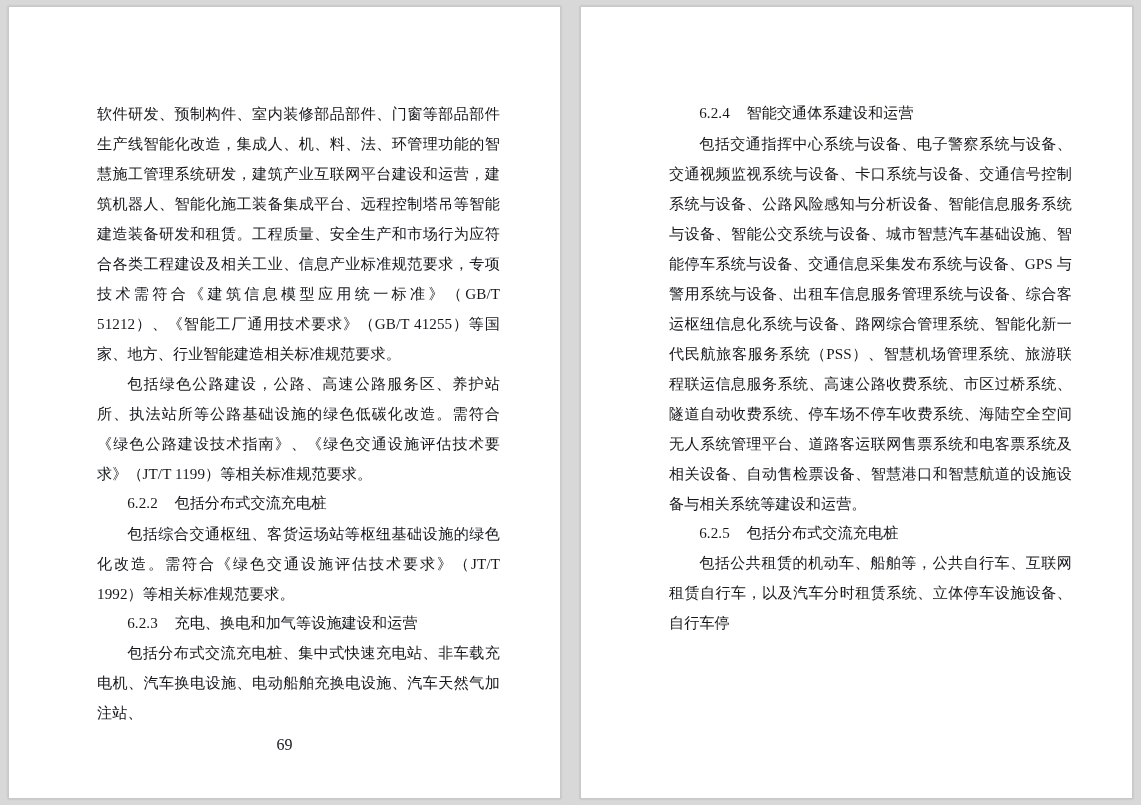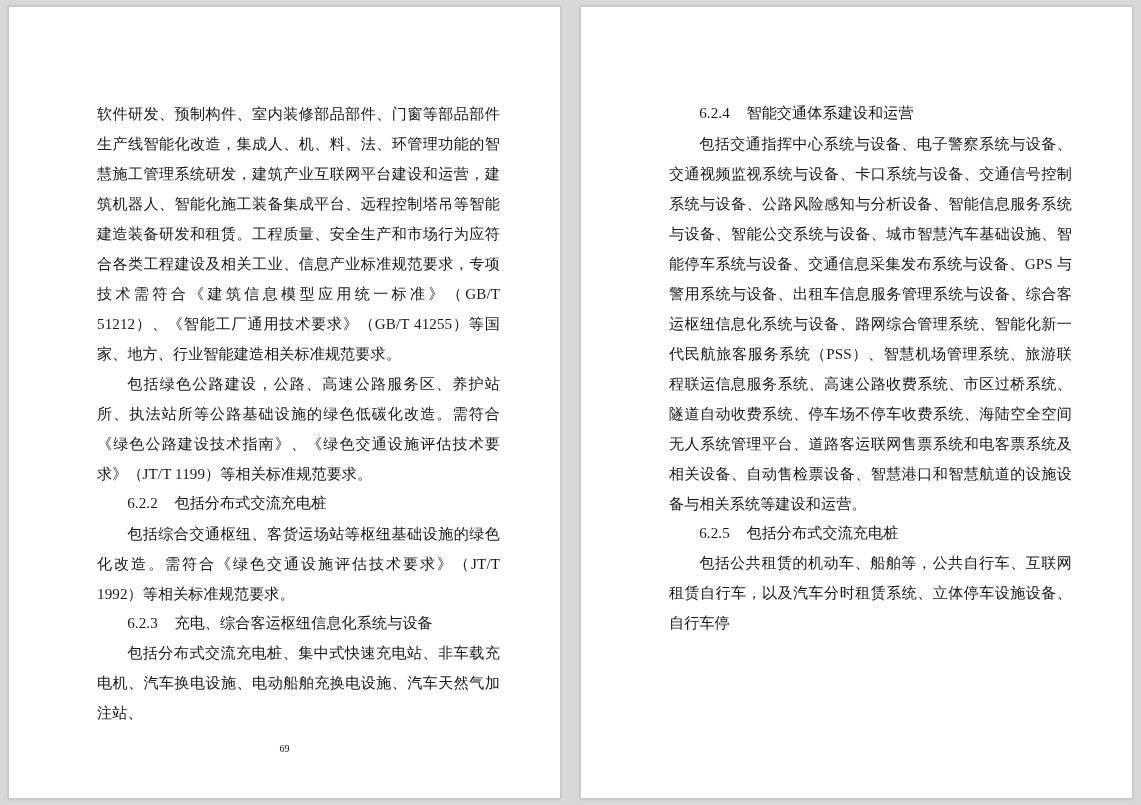--- a/index.html
+++ b/index.html
@@ -57,37 +57,37 @@
   }
   .heading .num {
     margin-right: 1.1em;
   }
   .page-number {
     position: absolute;
     bottom: 44px;
     left: 0;
     right: 0;
     text-align: center;
-    font-size: 10px;
+    font-size: 16px;
     color: #16171b;
     font-family: "Liberation Serif", "DejaVu Serif", serif;
   }
 </style>
 </head>
 <body>
 
 <div class="spread">
 
   <div class="page">
     <div class="page-body">
       <p class="para">软件研发、预制构件、室内装修部品部件、门窗等部品部件生产线智能化改造，集成人、机、料、法、环管理功能的智慧施工管理系统研发，建筑产业互联网平台建设和运营，建筑机器人、智能化施工装备集成平台、远程控制塔吊等智能建造装备研发和租赁。工程质量、安全生产和市场行为应符合各类工程建设及相关工业、信息产业标准规范要求，专项技术需符合《建筑信息模型应用统一标准》（GB/T 51212）、《智能工厂通用技术要求》（GB/T 41255）等国家、地方、行业智能建造相关标准规范要求。</p>
       <p class="para indent">包括绿色公路建设，公路、高速公路服务区、养护站所、执法站所等公路基础设施的绿色低碳化改造。需符合《绿色公路建设技术指南》、《绿色交通设施评估技术要求》（JT/T 1199）等相关标准规范要求。</p>
       <p class="heading"><span class="num">6.2.2</span><span>包括分布式交流充电桩</span></p>
       <p class="para indent">包括综合交通枢纽、客货运场站等枢纽基础设施的绿色化改造。需符合《绿色交通设施评估技术要求》（JT/T 1992）等相关标准规范要求。</p>
-      <p class="heading"><span class="num">6.2.3</span><span>充电、综合客运枢纽信息化系统与设备</span></p>
+      <p class="heading"><span class="num">6.2.3</span><span>充电、换电和加气等设施建设和运营</span></p>
       <p class="para indent">包括分布式交流充电桩、集中式快速充电站、非车载充电机、汽车换电设施、电动船舶充换电设施、汽车天然气加注站、</p>
     </div>
     <div class="page-number">69</div>
   </div>
 
   <div class="page">
     <div class="page-body">
       <p class="heading"><span class="num">6.2.4</span><span>智能交通体系建设和运营</span></p>
       <p class="para indent">包括交通指挥中心系统与设备、电子警察系统与设备、交通视频监视系统与设备、卡口系统与设备、交通信号控制系统与设备、公路风险感知与分析设备、智能信息服务系统与设备、智能公交系统与设备、城市智慧汽车基础设施、智能停车系统与设备、交通信息采集发布系统与设备、GPS 与警用系统与设备、出租车信息服务管理系统与设备、综合客运枢纽信息化系统与设备、路网综合管理系统、智能化新一代民航旅客服务系统（PSS）、智慧机场管理系统、旅游联程联运信息服务系统、高速公路收费系统、市区过桥系统、隧道自动收费系统、停车场不停车收费系统、海陆空全空间无人系统管理平台、道路客运联网售票系统和电客票系统及相关设备、自动售检票设备、智慧港口和智慧航道的设施设备与相关系统等建设和运营。</p>
       <p class="heading"><span class="num">6.2.5</span><span>包括分布式交流充电桩</span></p>

